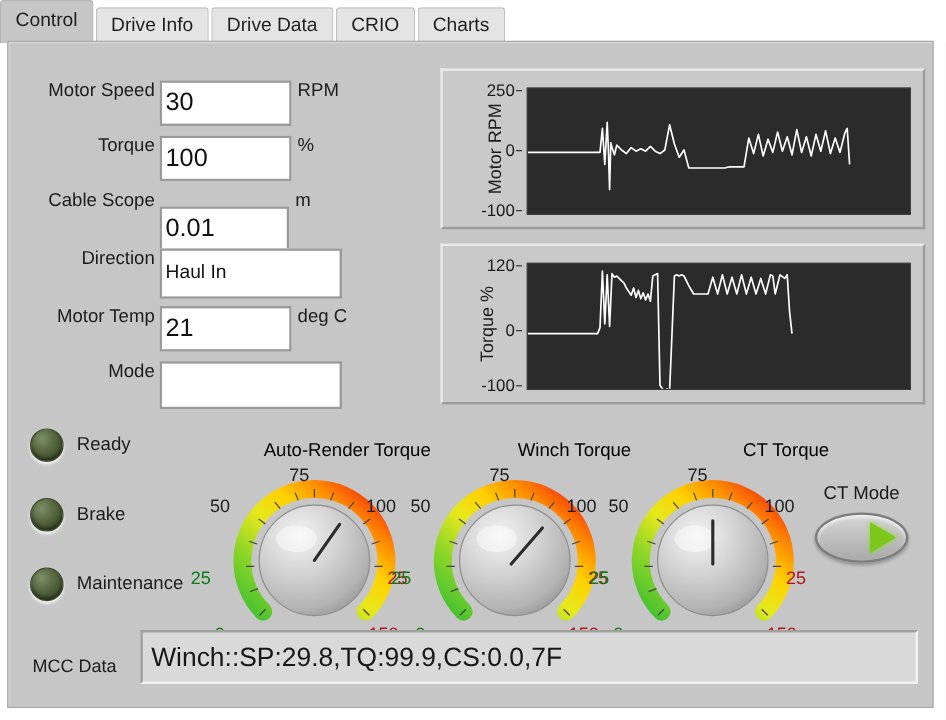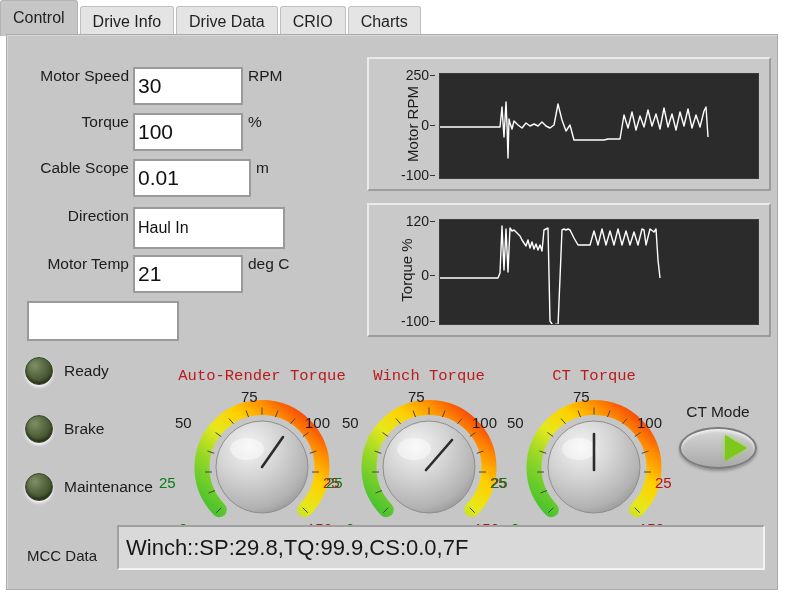--- a/index.html
+++ b/index.html
@@ -169,25 +169,24 @@
   .gauge {
     position: absolute;
     width: 150px;
     height: 150px;
   }
   .gauge-title {
     position: absolute;
     top: -25px;
     left: -22px;
     width: 194px;
-    text-align: center;
+    text-align: right;
     font-size: 15.5px;
-    color: #b91c1c;
-    white-space: nowrap;
-    font-family: Liberation Mono, monospace;
+    color: #000000;
+    white-space: nowrap;
   }
   .gauge svg { display: block; }
 
   
   .switch-wrap { position: absolute; }
   .switch-title {
     font-size: 15.5px;
     color: #1c1c1c;
     text-align: center;
     white-space: nowrap;
@@ -259,36 +258,37 @@
     </div>
 
     <div class="field" style="left:16px; top:78px; width:300px; height:38px;">
       <div class="field-label" style="width:106px;">Torque</div>
       <div class="field-input" style="width:110px; height:38px; margin-left:4px;">100</div>
       <div class="field-unit">%</div>
     </div>
 
     <div class="field" style="left:16px; top:124px; width:300px; height:38px;">
       <div class="field-label" style="width:106px;">Cable Scope</div>
-      <div class="field-input" style="width:118px; height:38px; margin-left:4px;">0.01</div>
+      <div class="field-input" style="width:108px; height:38px; margin-left:4px;margin-top:13px;">0.01</div>
       <div class="field-unit">m</div>
     </div>
 
     <div class="field" style="left:16px; top:172px; width:300px; height:42px;">
       <div class="field-label" style="width:106px;">Direction</div>
       <div class="field-input" style="width:152px; height:42px; margin-left:4px; font-size:16px;">Haul In</div>
     </div>
 
     <div class="field" style="left:16px; top:220px; width:300px; height:38px;">
       <div class="field-label" style="width:106px;">Motor Temp</div>
       <div class="field-input" style="width:110px; height:38px; margin-left:4px;">21</div>
       <div class="field-unit">deg C</div>
     </div>
 
     <div class="field" style="left:16px; top:266px; width:300px; height:40px;">
+      <div class="field-label" style="width:106px;">Mode</div>
       <div class="field-input" style="width:152px; height:40px; margin-left:4px;" placeholder=""></div>
     </div>
 
     <div class="chartbox" style="left:360px; top:22px; width:404px; height:134px;">
       <div class="chart-ylabel">Motor RPM</div>
       <div class="chart-ticks" style="left:14px; top:10px; height:112px;">
         <div class="tick-row" style="top:6px;">250</div>
         <div class="tick-row" style="top:56px;">0</div>
         <div class="tick-row" style="top:106px;">-100</div>
       </div>

